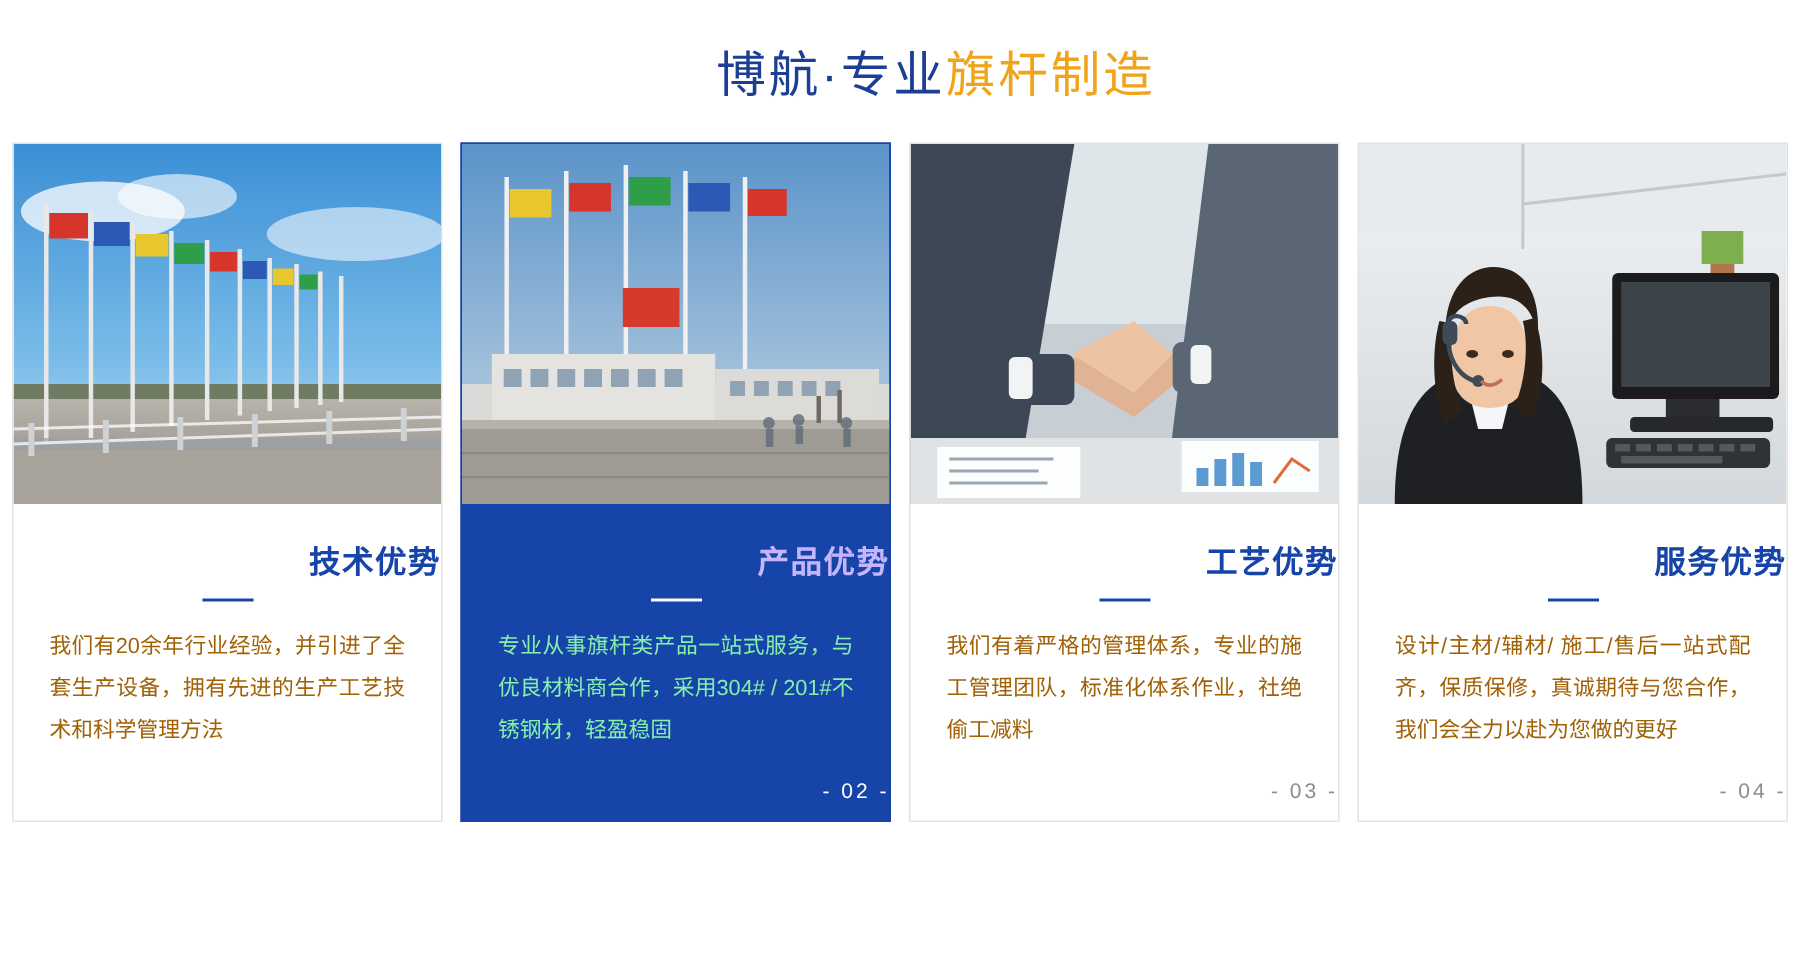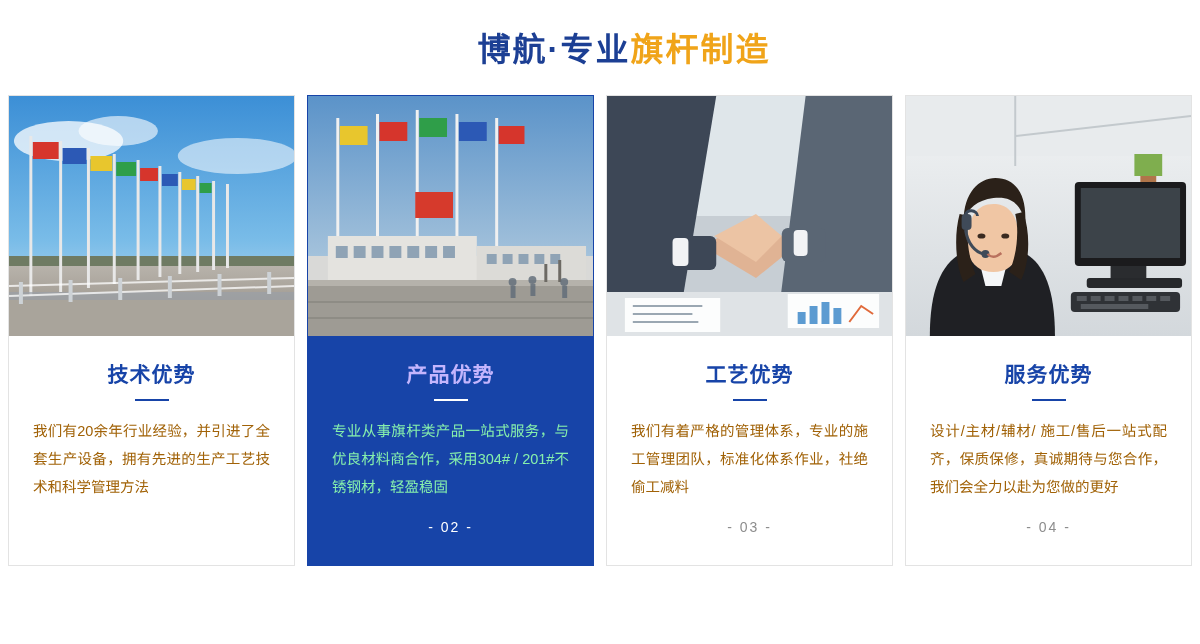--- a/index.html
+++ b/index.html
@@ -20,21 +20,21 @@
     background: #ffffff;
   }
 
   
   .header {
     text-align: center;
     padding-top: 30px;
   }
   .main-title {
     font-size: 33px;
-    font-weight: bold;
+    font-weight: normal;
     letter-spacing: 2px;
     line-height: 1.2;
     color: #1c3f94;
     margin: 0;
     padding-left: 48px;
   }
   .main-title .accent {
     color: #f0a419;
   }
   .sub-title {
@@ -53,21 +53,22 @@
     margin-top: 25px;
     align-items: stretch;
   }
   .card {
     width: 303px;
     background: #ffffff;
     border: 1px solid #e3e3e3;
     display: flex;
     flex-direction: column;
     position: relative;
-    padding-bottom: 24px;
+    padding-bottom: 6px;
+    align-items: flex-end;
   }
   .card.is-active {
     background: #1744a8;
     border-color: #1744a8;
   }
 
   .card-photo {
     width: 100%;
     height: 240px;
     overflow: hidden;

